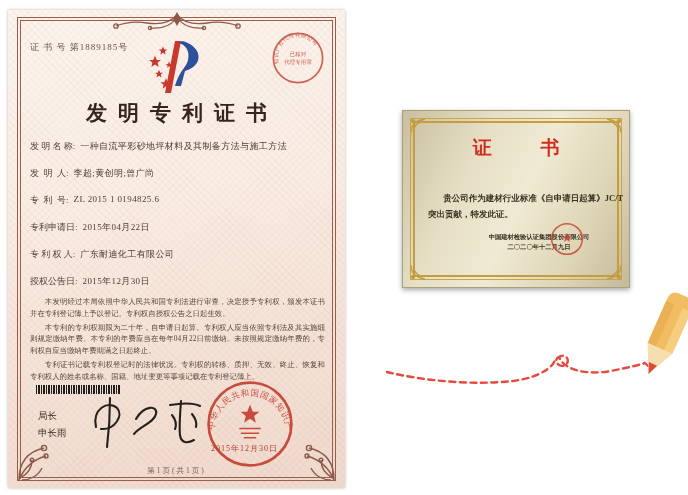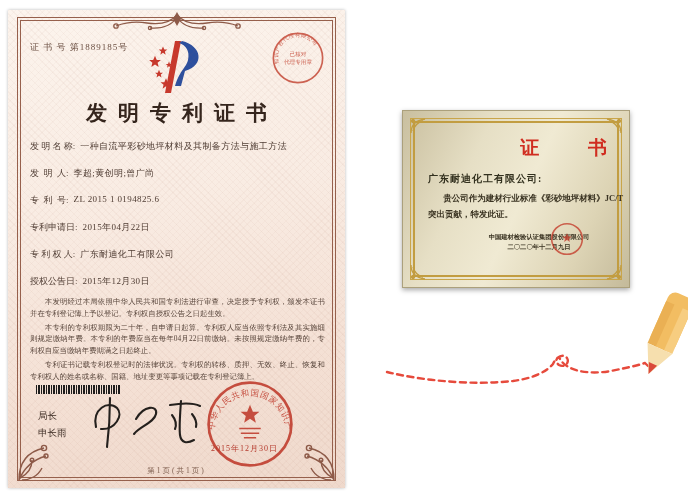--- a/index.html
+++ b/index.html
@@ -41,21 +41,21 @@
   
   .award{position:absolute;left:402px;top:110px;width:226px;height:176px;
          background:linear-gradient(115deg,#c9bf9f 0%,#e6dfc5 30%,#f0ead3 52%,#ddd4b5 78%,#c4ba9a 100%);
          border:1px solid #aba07c;box-shadow:0 2px 5px rgba(0,0,0,.35);}
   .gframe{position:absolute;inset:10px;border:2px solid #c29d41;outline:1px solid #c9a54a;outline-offset:2px;pointer-events:none;}
   .gcorner{position:absolute;z-index:2;}
   .gcorner.tl{left:6px;top:6px;}
   .gcorner.tr{right:6px;top:6px;transform:scaleX(-1);}
   .gcorner.bl{left:6px;bottom:6px;transform:scaleY(-1);}
   .gcorner.br{right:6px;bottom:6px;transform:scale(-1,-1);}
-  .atitle{position:absolute;left:0;right:0;top:24px;text-align:right;font-size:19px;font-weight:700;
+  .atitle{position:absolute;left:0;right:0;top:24px;text-align:center;font-size:19px;font-weight:700;
           color:#d02d20;letter-spacing:22px;text-indent:22px;}
   .recipient{position:absolute;left:25px;top:61px;font-size:10px;font-weight:700;color:#32301e;letter-spacing:1px;}
   .abody{position:absolute;left:25px;top:80px;width:185px;font-size:8.5px;font-weight:700;line-height:15.6px;color:#3a3322;}
   .abody div{white-space:nowrap;}
   .abody .l1{text-indent:1.8em;}
   .aissuer{position:absolute;right:14px;top:121px;width:152px;text-align:center;font-size:6.3px;
            line-height:9.5px;color:#3a3322;font-weight:700;z-index:1;}
   .aseal{position:absolute;left:146px;top:110px;opacity:.8;z-index:2;}
 
   
@@ -220,23 +220,22 @@
       </g>
     </svg>
     <svg class="gcorner br" width="18" height="18" viewBox="0 0 18 18">
       <g fill="none" stroke="#c29d41" stroke-width="1.3">
         <path d="M2,16 Q2,4 16,2 M4,14 Q6,6 14,4"></path>
           <circle cx="4" cy="4" r="1.5" fill="#c29d41"></circle>
       </g>
     </svg>
 
     <div class="atitle">证 书</div>
-    <div class="recipient">广东耐迪化工有限公司:</div>
     <div class="abody">
-      <div class="l1">贵公司作为建材行业标准《彩砂地坪材料》JC/T</div>
+      <div class="l1">贵公司作为建材行业标准《自申请日起算》JC/T</div>
       <div>突出贡献，特发此证。</div>
     </div>
     <div class="aissuer">
       <div>中国建材检验认证集团股份有限公司</div>
       <div>二〇二〇年十二月九日</div>
     </div>
     <svg class="aseal" width="36" height="36" viewBox="0 0 40 40">
       <circle cx="20" cy="20" r="17" fill="none" stroke="#c5402f" stroke-width="1.8"></circle>
       <use href="#star5" transform="translate(20,19) scale(.55)" fill="#c5402f"></use>
     </svg>

